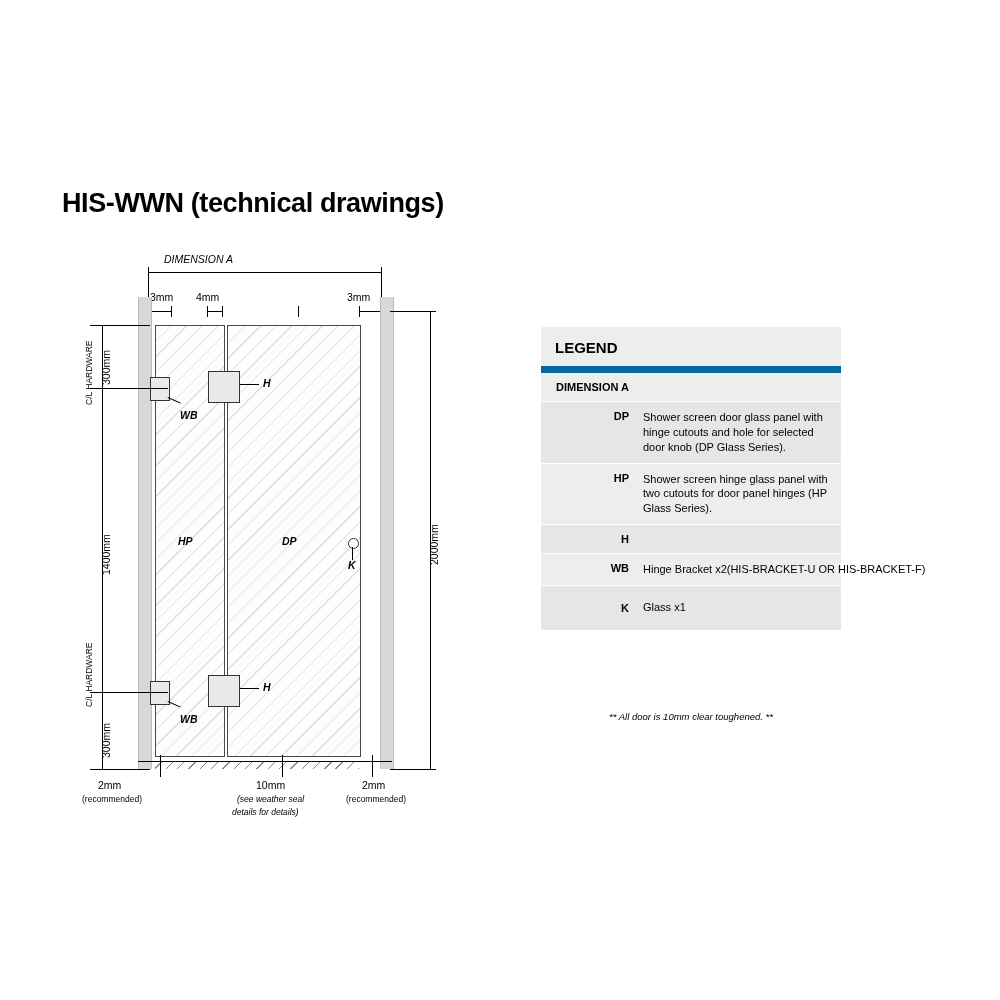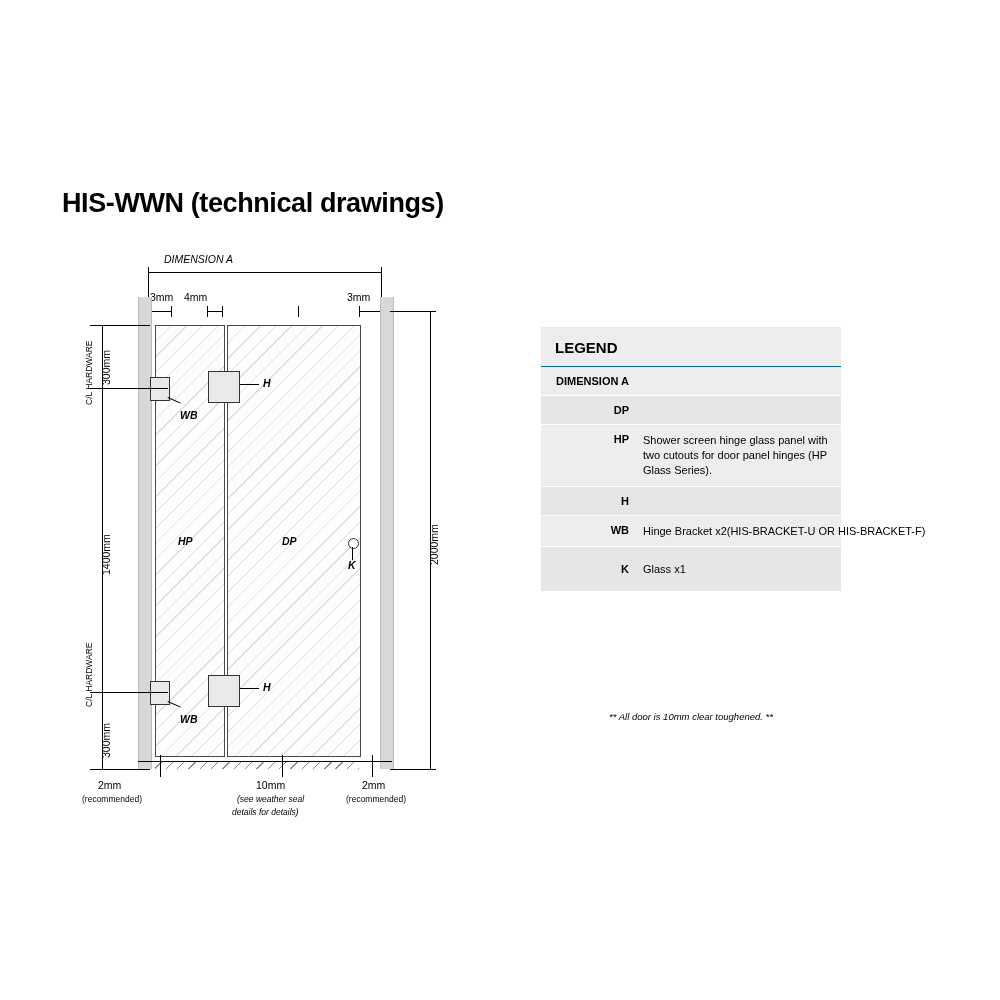--- a/index.html
+++ b/index.html
@@ -99,21 +99,21 @@
     left: 541px;
     top: 327px;
     width: 300px;
     background: #ededed;
     font-size: 11px;
   }
   #legend-title {
     padding: 12px 14px 10px 14px;
     font-size: 15px;
     font-weight: bold;
-    border-bottom: 1px solid #0369a1;
+    border-bottom: 7px solid #0369a1;
   }
   .legend-row {
     display: flex;
     border-bottom: 1px solid #ffffff;
     min-height: 26px;
   }
   .legend-row:nth-child(odd) { background: #e6e6e6; }
   .legend-key {
     width: 96px;
     flex: 0 0 96px;
@@ -148,21 +148,21 @@
 <div id="page-title">HIS-WWN (technical drawings)</div>
 
 <div id="drawing">
 
   <div class="lbl lbl-i" style="left:104px; top:8px;">DIMENSION A</div>
   <div class="hline" style="left:88px; top:27px; width:234px;"></div>
   <div class="vline" style="left:88px; top:22px; height:34px;"></div>
   <div class="vline" style="left:321px; top:22px; height:34px;"></div>
 
   <div class="lbl" style="left:90px; top:46px;">3mm</div>
-  <div class="lbl" style="left:124px; top:46px;">4mm</div>
+  <div class="lbl" style="left:136px; top:46px;">4mm</div>
   <div class="lbl" style="left:287px; top:46px;">3mm</div>
 
   <div class="hline" style="left:88px; top:66px; width:24px;"></div>
   <div class="vline" style="left:88px; top:61px; height:11px;"></div>
   <div class="vline" style="left:111px; top:61px; height:11px;"></div>
 
   <div class="hline" style="left:147px; top:66px; width:16px;"></div>
   <div class="vline" style="left:147px; top:61px; height:11px;"></div>
   <div class="vline" style="left:162px; top:61px; height:11px;"></div>
 
@@ -237,20 +237,21 @@
 </div>
 
 <div id="legend">
   <div id="legend-title">LEGEND</div>
 
   <div class="legend-row">
     <div class="legend-key">DIMENSION A</div>
   </div>
   <div class="legend-row">
     <div class="legend-key">DP</div>
+    <div class="legend-val">Shower screen door glass panel with hinge cutouts and hole for selected door knob (DP Glass Series).</div>
   </div>
   <div class="legend-row">
     <div class="legend-key">HP</div>
     <div class="legend-val">Shower screen hinge glass panel with two cutouts for door panel hinges (HP Glass Series).</div>
   </div>
   <div class="legend-row">
     <div class="legend-key">H</div>
   </div>
   <div class="legend-row">
     <div class="legend-key">WB</div>

